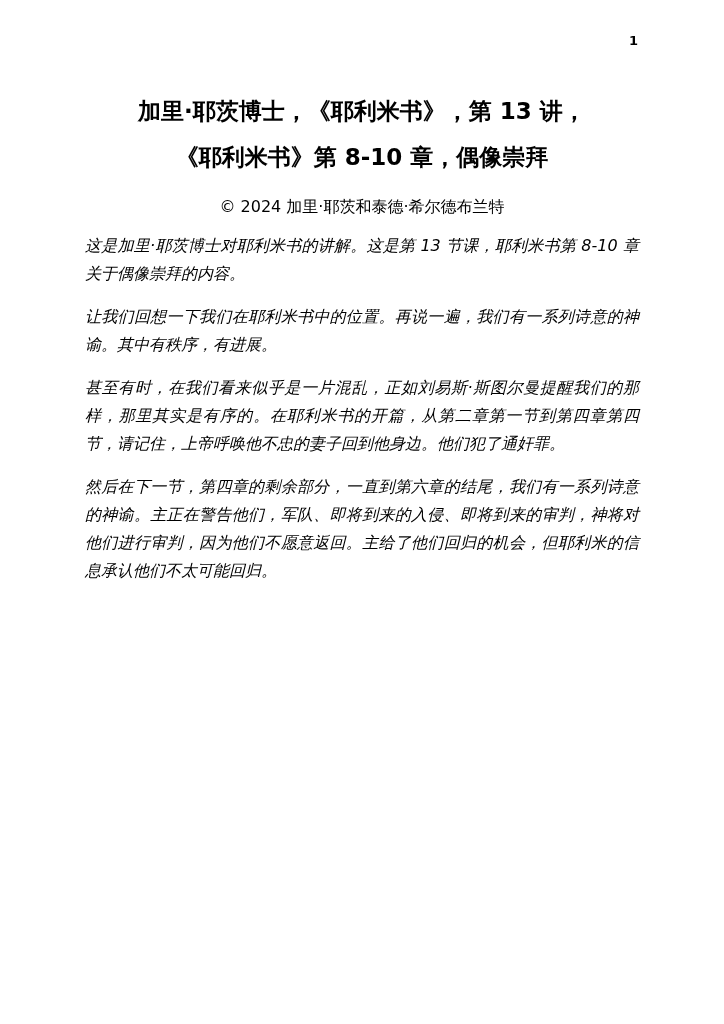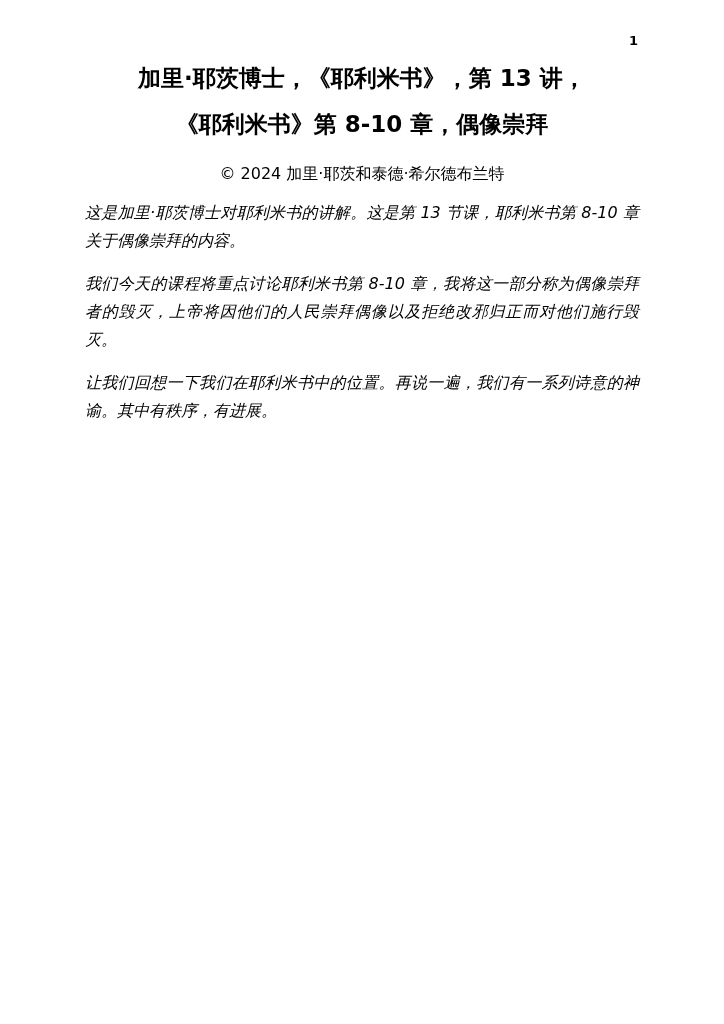--- a/index.html
+++ b/index.html
@@ -20,21 +20,21 @@
   }
   .page-number {
     position: absolute;
     top: 34px;
     right: 86px;
     font-size: 13px;
     font-weight: bold;
     line-height: 1;
   }
   .doc-header {
-    padding-top: 55px;
+    padding-top: 88px;
     text-align: center;
   }
   .doc-title {
     margin: 0;
     font-size: 23px;
     font-weight: bold;
     line-height: 46px;
   }
   .title-line {
     display: block;
@@ -66,17 +66,18 @@
   <header class="doc-header">
     <h1 class="doc-title">
       <span class="title-line">加里·耶茨博士，《耶利米书》，第 13 讲，</span>
       <span class="title-line">《耶利米书》第 8-10 章，偶像崇拜</span>
     </h1>
     <div class="copyright">© 2024 加里·耶茨和泰德·希尔德布兰特</div>
   </header>
 
   <main class="doc-body">
     <p>这是加里·耶茨博士对耶利米书的讲解。这是第 13 节课，耶利米书第 8-10 章关于偶像崇拜的内容。</p>
-    <p>我们今天的课程将重点讨论耶利米书第 8-10 章，我将这一部分称为偶像崇拜者的毁灭，上帝将因他们的人民崇拜偶像以及拒绝改邪归正而对他们施行毁灭。</p>
     <p>让我们回想一下我们在耶利米书中的位置。再说一遍，我们有一系列诗意的神谕。其中有秩序，有进展。</p>
+    <p>甚至有时，在我们看来似乎是一片混乱，正如刘易斯·斯图尔曼提醒我们的那样，那里其实是有序的。在耶利米书的开篇，从第二章第一节到第四章第四节，请记住，上帝呼唤他不忠的妻子回到他身边。他们犯了通奸罪。</p>
+    <p>然后在下一节，第四章的剩余部分，一直到第六章的结尾，我们有一系列诗意的神谕。主正在警告他们，军队、即将到来的入侵、即将到来的审判，神将对他们进行审判，因为他们不愿意返回。主给了他们回归的机会，但耶利米的信息承认他们不太可能回归。</p>
   </main>
 
 </div>
 
 </body></html>

